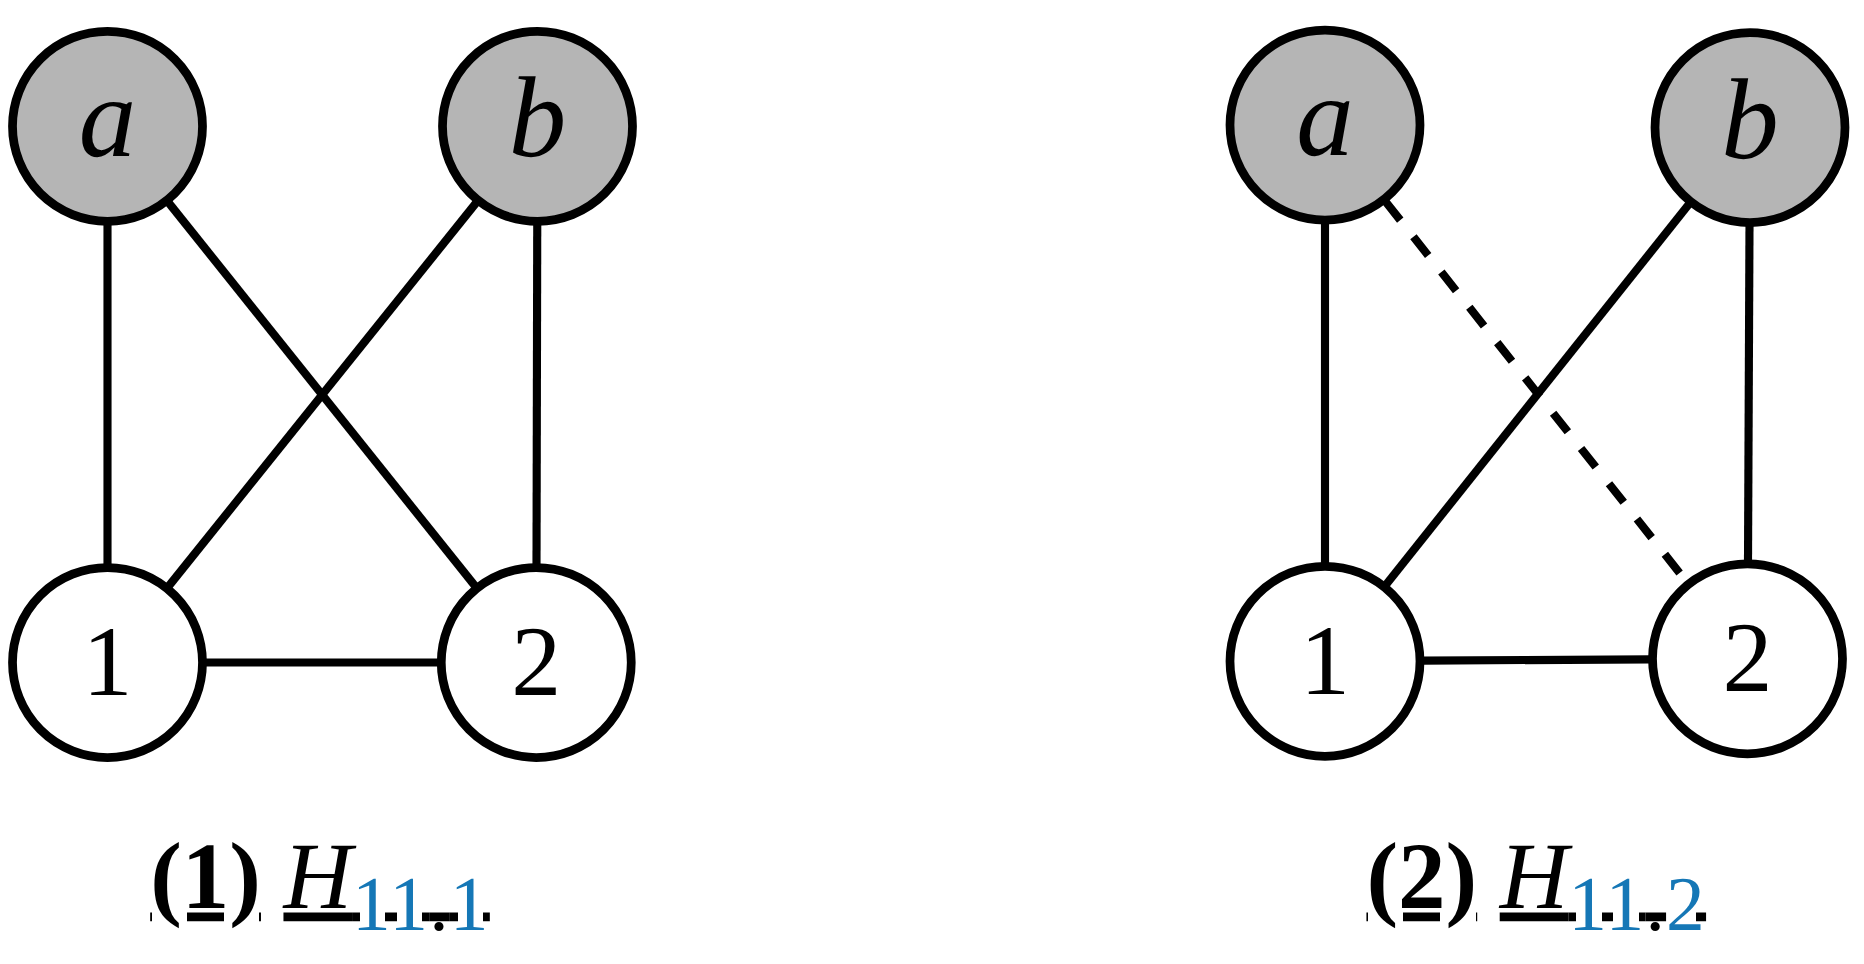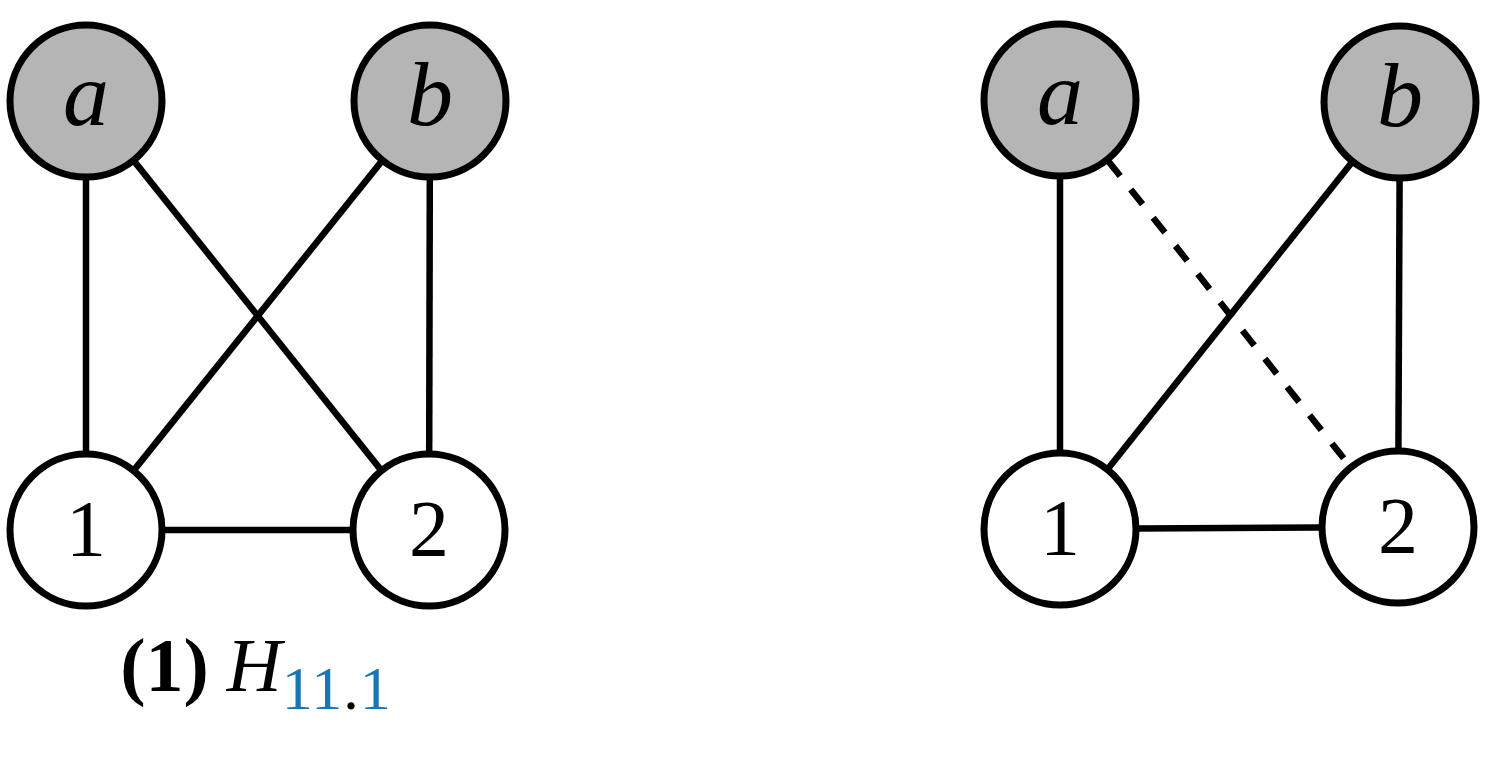--- a/index.html
+++ b/index.html
@@ -15,26 +15,27 @@
     background: #ffffff;
     overflow: hidden;
   }
   .graphs-svg {
     position: absolute;
     left: 0;
     top: 0;
   }
   .caption {
     position: absolute;
-    top: 624px;
+    top: 660px;
     transform: translateX(-50%);
     white-space: nowrap;
     font-size: 76px;
     line-height: 1.1;
     color: #000000;
+    text-decoration: underline;
   }
   .cap-index {
     font-weight: 700;
     margin-right: 18px;
   }
   .cap-symbol {
     font-style: italic;
   }
   .cap-sub {
     font-size: 62px;
@@ -73,14 +74,17 @@
       <circle cx="1060" cy="529" r="76" fill="#ffffff" stroke="#000000" stroke-width="7"></circle>
       <text x="1060" y="555" text-anchor="middle" fill="#000000" font-family="&quot;Liberation Serif&quot;, serif" font-size="80">1</text>
       <circle cx="1398" cy="527" r="76" fill="#ffffff" stroke="#000000" stroke-width="7"></circle>
       <text x="1398" y="553" text-anchor="middle" fill="#000000" font-family="&quot;Liberation Serif&quot;, serif" font-size="80">2</text>
     </svg>
 
   <div class="caption" id="caption-0" style="left: 256px;">
     <span class="cap-index">(1)</span><span class="cap-symbol">H</span><span class="cap-sub"><span class="sub-blue" style="color: rgb(21, 119, 182);">11</span><span class="sub-dot" style="color: rgb(0, 0, 0);">.</span><span class="sub-blue" style="color: rgb(21, 119, 182);">1</span></span>
   </div>
 
+  <div class="caption" id="caption-1" style="left: 1229px;">
+    <span class="cap-index">(2)</span><span class="cap-symbol">H</span><span class="cap-sub"><span class="sub-blue" style="color: rgb(21, 119, 182);">11</span><span class="sub-dot" style="color: rgb(0, 0, 0);">.</span><span class="sub-blue" style="color: rgb(21, 119, 182);">2</span></span>
+  </div>
 
 </div>
 
 </body></html>

